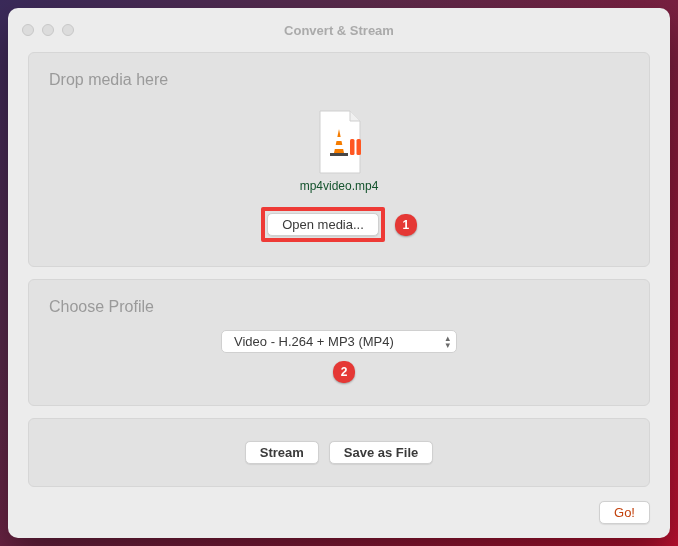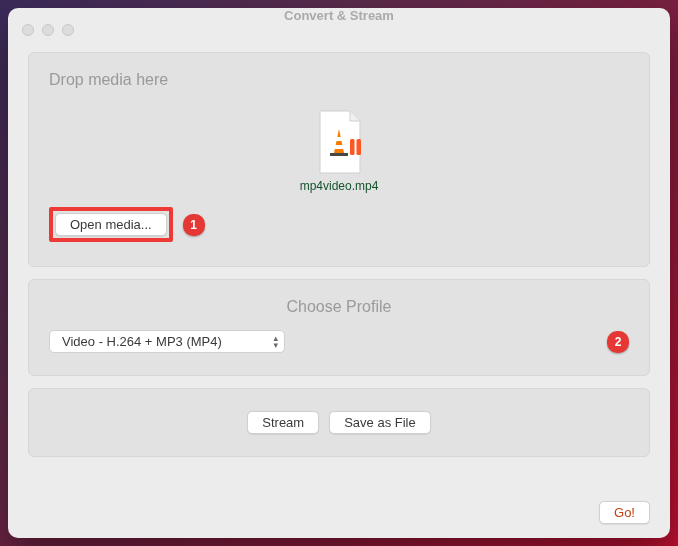--- a/index.html
+++ b/index.html
@@ -17,20 +17,21 @@
     width: 662px; height: 530px;
     background: #ececec;
     border-radius: 10px;
     box-shadow: 0 20px 40px rgba(0,0,0,0.4);
     display: flex;
     flex-direction: column;
   }
   .titlebar {
     height: 44px;
     display: flex;
+    align-items: center;
     position: relative;
     flex: 0 0 auto;
   }
   .traffic-lights {
     position: absolute;
     left: 14px; top: 16px;
     display: flex; gap: 8px;
   }
   .traffic-light {
     width: 12px; height: 12px; border-radius: 50%;
@@ -55,40 +56,39 @@
     background: #e2e2e2;
     border: 1px solid #d6d6d6;
     border-radius: 6px;
     padding: 18px 20px 22px 20px;
   }
   .panel-heading {
     color: #9a9a9a;
     font-size: 16px;
     font-weight: 400;
     margin-bottom: 14px;
-    text-align: center;
   }
   .drop-panel { text-align: center; padding-bottom: 24px; }
   .file-block { display: inline-block; }
   .file-icon { width: 54px; height: 66px; margin: 6px auto 4px auto; position: relative; }
   .file-icon svg { display:block; }
   .filename { font-size: 12px; color: #14532d; margin-top: 4px; }
   .btn {
     display: inline-block;
     background: #ffffff;
     border: 1px solid #d0d0d0;
     border-radius: 5px;
     padding: 3px 14px;
     font-size: 13px;
     color: #3a3a3a;
     cursor: default;
     box-shadow: 0 0.5px 1px rgba(0,0,0,0.08);
   }
   .btn.disabled { color: #c2410c; }
-  .open-media-wrap { margin-top: 14px; display: flex; justify-content:flex-start; align-items:center; position:relative; }
+  .open-media-wrap { margin-top: 14px; display: flex; justify-content:center; align-items:center; position:relative; }
   .callout {
     position: relative;
     border: 4px solid #ee3a36;
     border-radius: 2px;
     padding: 2px;
     display: inline-block;
   }
   .badge {
     width: 22px; height: 22px;
     border-radius: 10px;
@@ -98,40 +98,41 @@
     font-size: 12px;
     display: inline-flex;
     align-items: center; justify-content: center;
     box-shadow: 0 1px 2px rgba(0,0,0,0.3);
     margin-left: 10px;
   }
   .profile-row {
     display: flex;
     gap: 8px;
     align-items: center;
-    justify-content: space-between;
+    justify-content: flex-end;
     margin-top: 4px;
+    flex-direction: column;
   }
   .select {
     background: #ffffff;
     border: 1px solid #d0d0d0;
     border-radius: 5px;
     padding: 3px 24px 3px 12px;
     font-size: 13px;
     color: #3a3a3a;
     position: relative;
     width: 236px;
   }
   .select .chev {
     position: absolute;
     right: 6px; top: 50%; transform: translateY(-50%);
     font-size: 9px; color: #6a6a6a; line-height: 7px;
   }
   .dest-row {
-    display: flex; justify-content: center; gap: 10px; margin-top: 4px;
+    display: flex; justify-content: center; gap: 10px; margin-top: 4px; font-weight: bold;
   }
   .footer {
     display: flex; justify-content: flex-end;
     padding: 0 20px 14px 0;
   }
 </style>
 </head>
 <body>
 
 <div class="window">

